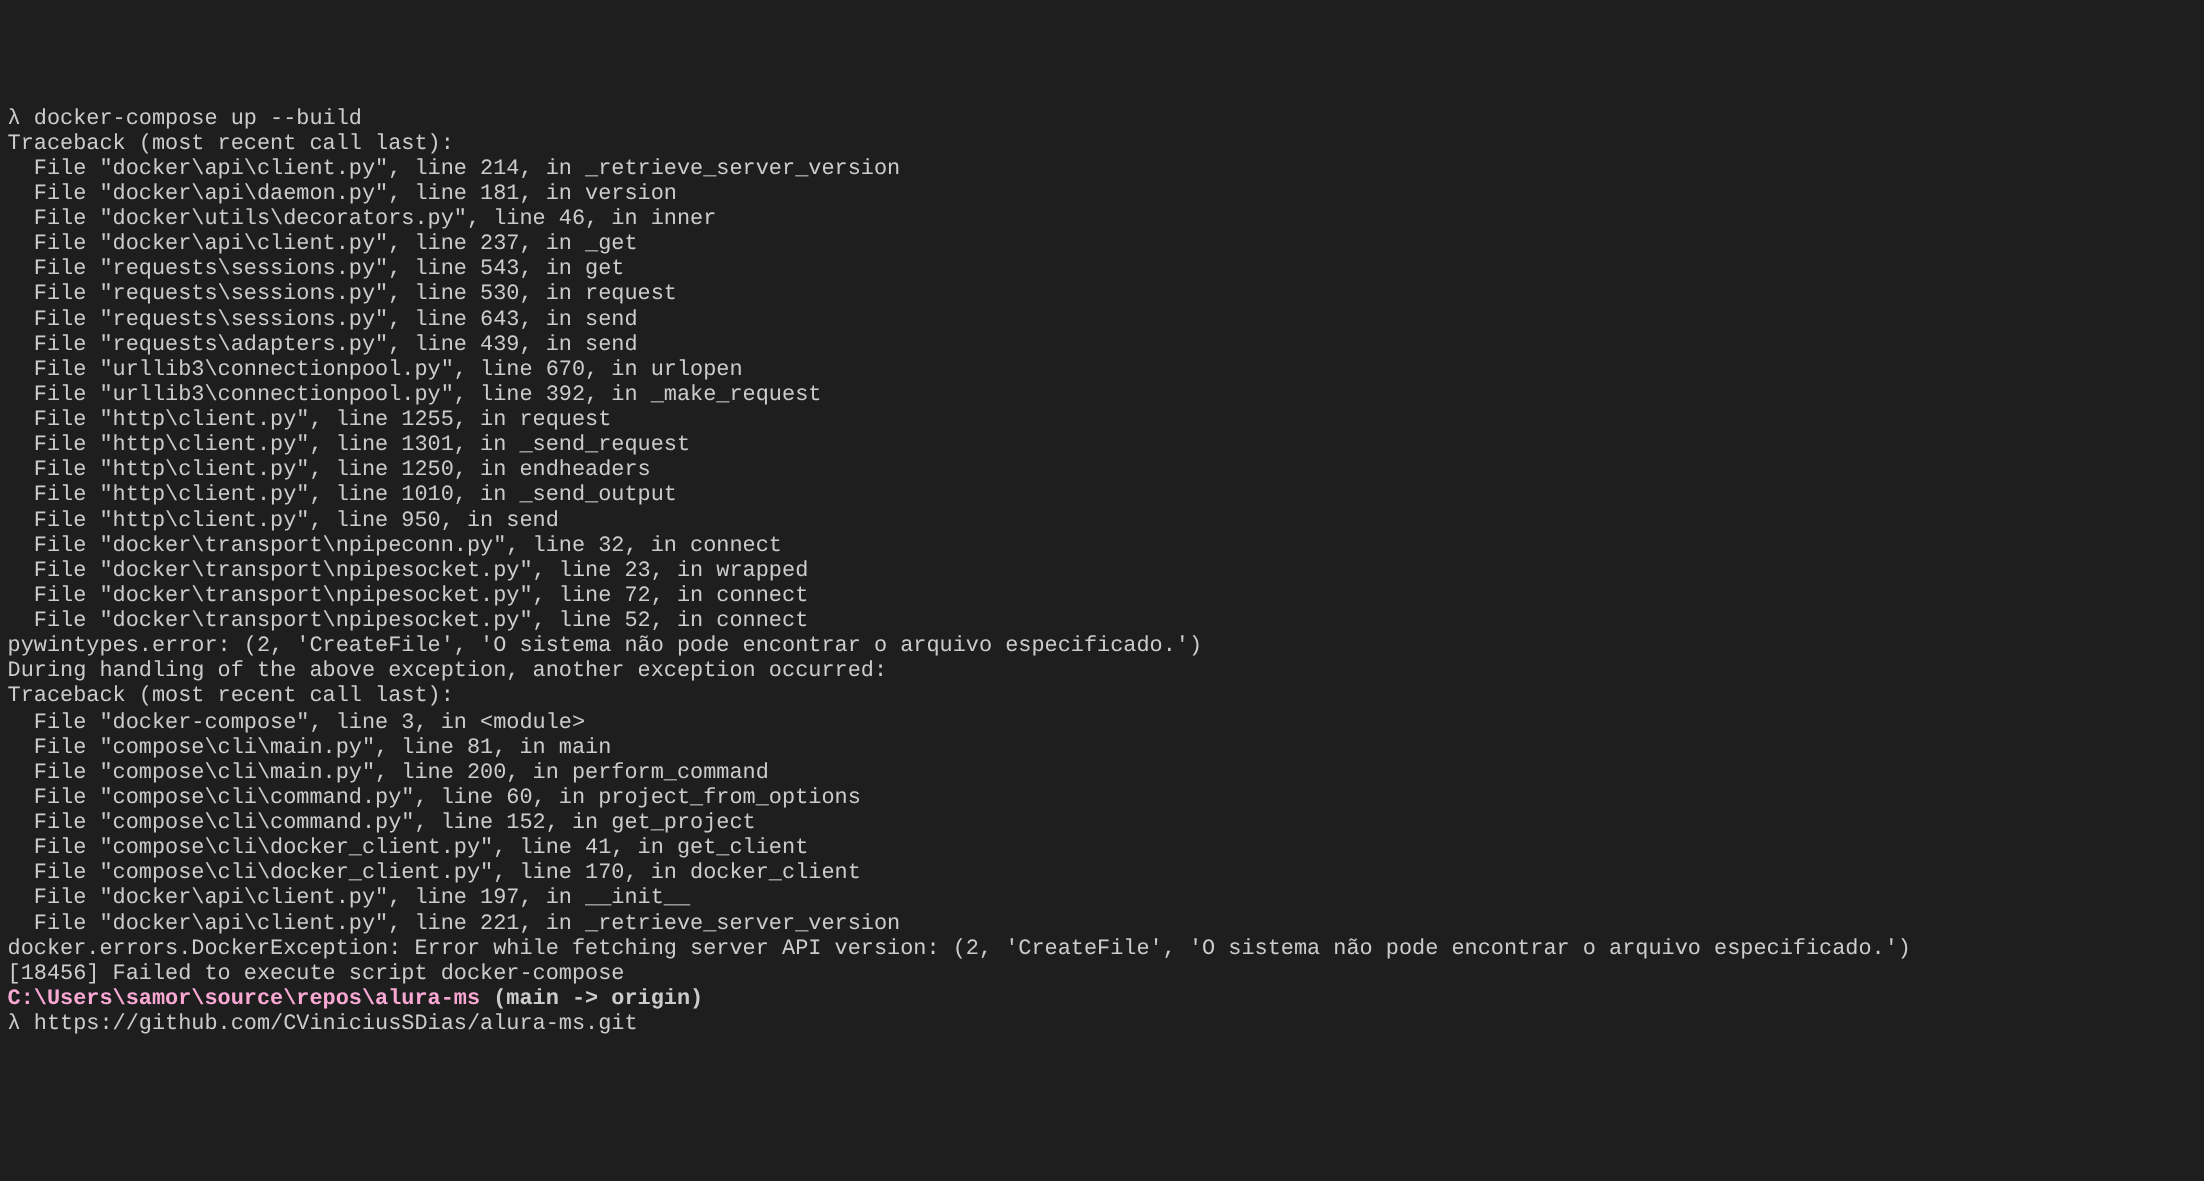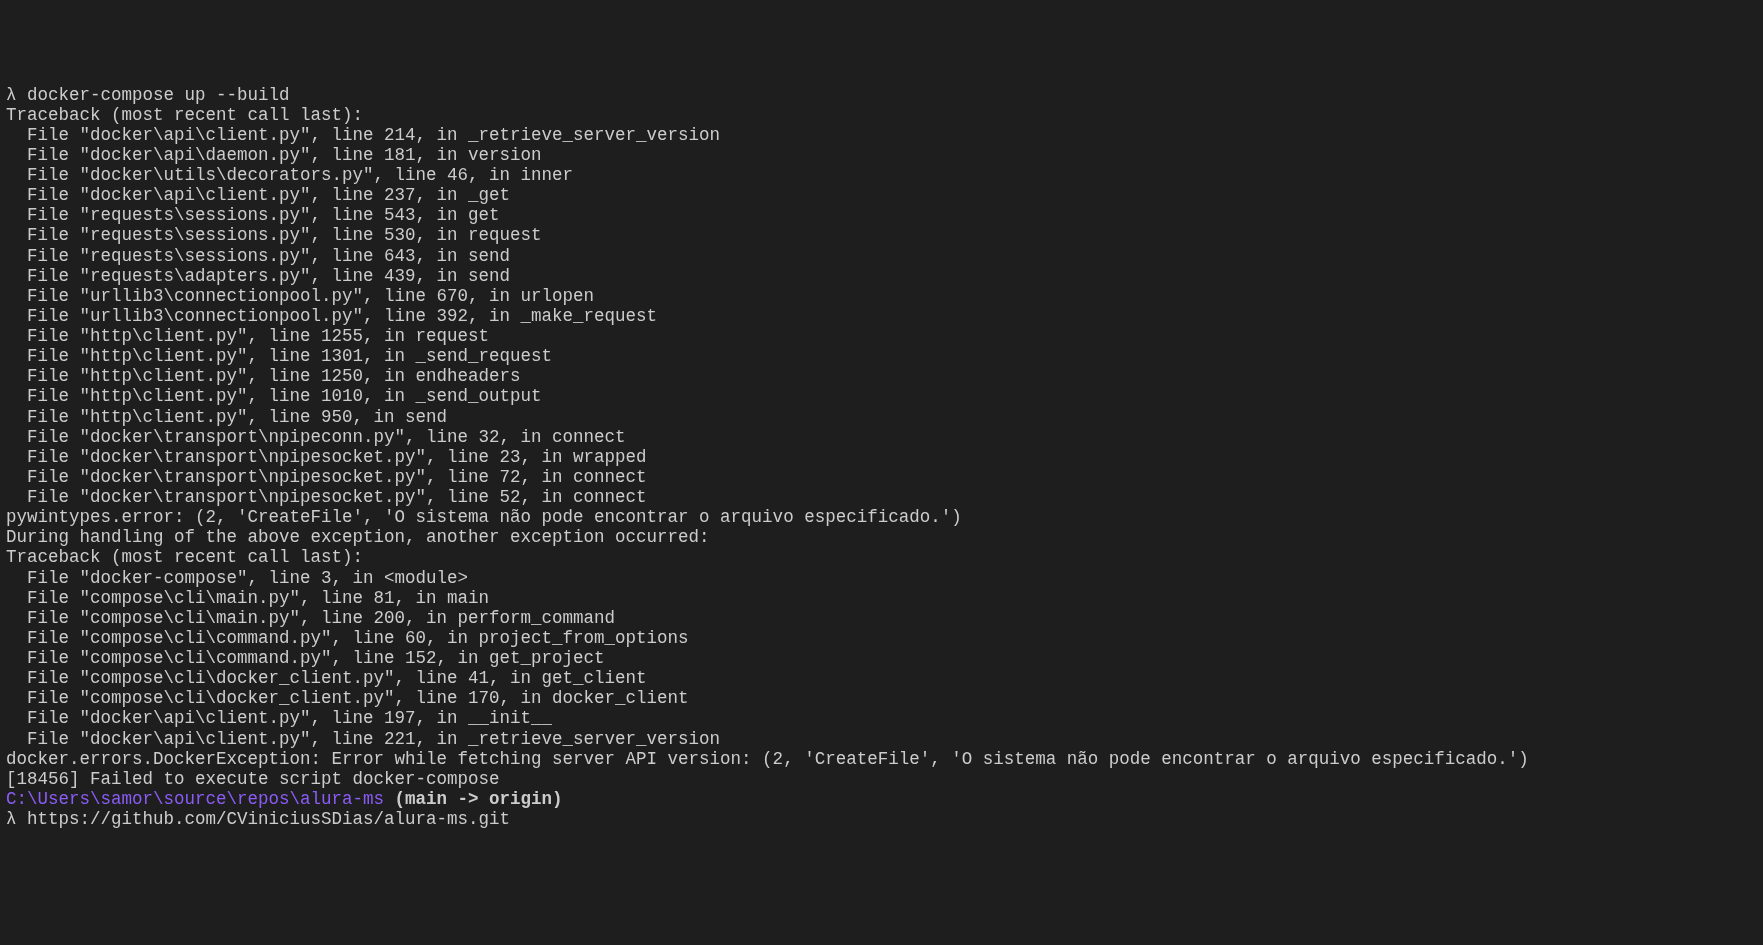--- a/index.html
+++ b/index.html
@@ -17,21 +17,22 @@
       white-space: pre;
       overflow-x: auto;
     }
     .terminal {
       width: 100%;
     }
     .prompt-lambda {
       color: #cccccc;
     }
     .path-highlight {
-      color: #8b5cf6;
+      color: #f9a8d4;
+      font-weight: bold;
     }
     .branch-info {
       color: #cccccc;
       font-weight: bold;
     }
     .line {
       display: block;
     }
   </style>
 </head>

